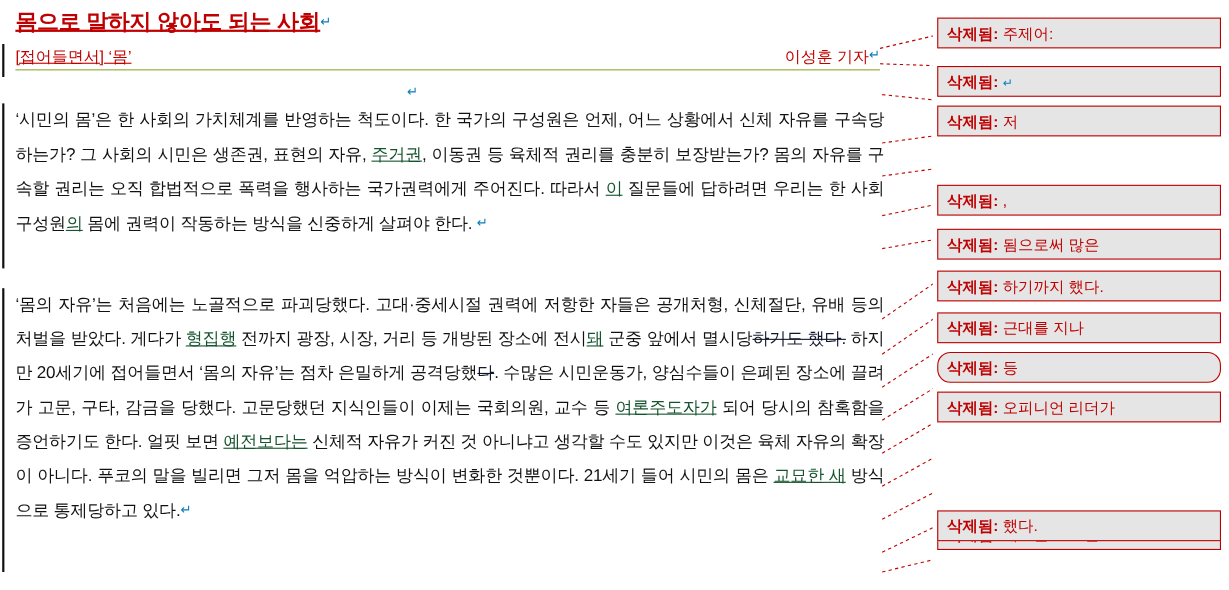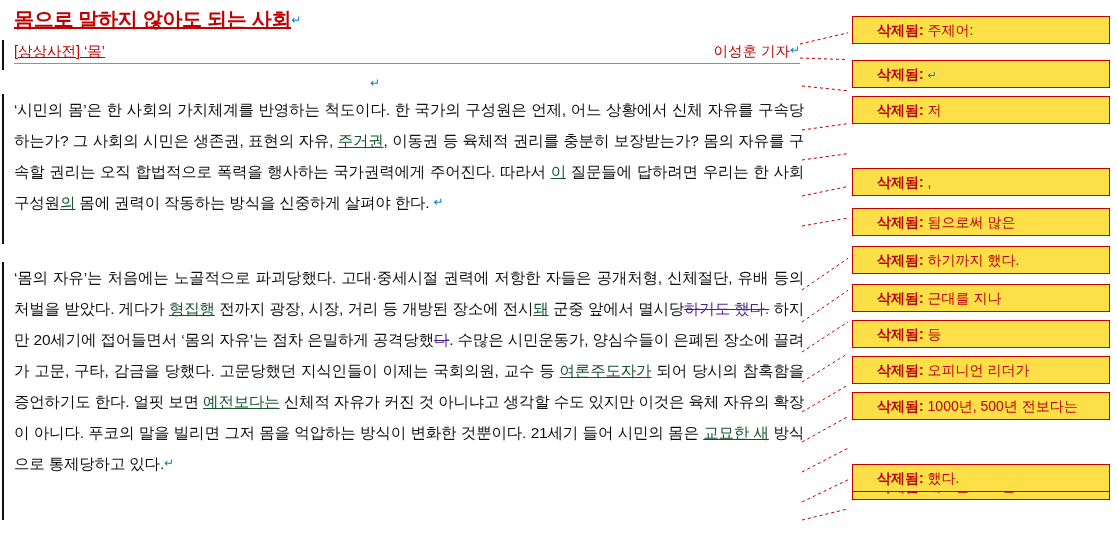--- a/index.html
+++ b/index.html
@@ -92,21 +92,21 @@
     text-justify: inter-ideograph;
     letter-spacing: -0.2px;
   }
   #para1 { top: 94px; }
   #para2 { top: 262px; }
   .u-red {
     color: #14532d;
     text-decoration: underline;
   }
   .strike {
-    color: #4c1d95;
+    color: #0f172a;
     text-decoration: line-through;
   }
   
   #connectors {
     position: absolute;
     left: 800px;
     top: 0;
     width: 60px;
     height: 536px;
     pointer-events: none;
@@ -120,25 +120,25 @@
     height: 536px;
     background: #ffffff;
   }
   .rev-box {
     position: absolute;
     left: 4px;
     width: 258px;
     height: 28px;
     border: 1px solid #c00000;
     box-sizing: border-box;
-    background: #fde047;
+    background: #e5e5e5;
     font-size: 14px;
     color: #c00000;
     line-height: 26px;
-    padding-left: 24px;
+    padding-left: 8px;
     white-space: nowrap;
     overflow: hidden;
   }
   .rev-box .lbl {
     font-weight: bold;
   }
   .rev-box .pil {
     color: #0b7dbb;
     font-size: 11px;
   }
@@ -154,21 +154,21 @@
     <div class="change-bar" style="top:40px;height:30px;"></div>
     <div class="change-bar" style="top:94px;height:150px;"></div>
     <div class="change-bar" style="top:262px;height:258px;"></div>
 
     <div class="title-wrap">
       <span class="doc-title">몸으로 말하지 않아도 되는 사회</span><span class="pilcrow">↵</span>
     </div>
 
     <div class="subline">
       <span class="right"><span>이성훈 기자</span><span class="pilcrow">↵</span></span>
-      <span class="bracket">[상상사전] ‘몸’</span>
+      <span class="bracket">[접어들면서] ‘몸’</span>
     </div>
 
     <div class="sub-blank">
       <span class="pilcrow">↵</span>
     </div>
 
     <div class="para" id="para1"><span>‘시민의 몸’은 한 사회의 가치체계를 반영하는 척도이다. 한 국가의 구성원은 언제, 어느 상황에서 신체 자유를 구속당하는가? 그 사회의 시민은 생존권, 표현의 자유, </span><span class="u-red">주거권</span><span>, 이동권 등 육체적 권리를 충분히 보장받는가? 몸의 자유를 구속할 권리는 오직 합법적으로 폭력을 행사하는 국가권력에게 주어진다. 따라서 </span><span class="u-red">이</span><span> 질문들에 답하려면 우리는 한 사회 구성원</span><span class="u-red">의</span><span> 몸에 권력이 작동하는 방식을 신중하게 살펴야 한다. </span><span class="pilcrow">↵</span></div>
     <div class="para" id="para2"><span>‘몸의 자유’는 처음에는 노골적으로 파괴당했다. 고대·중세시절 권력에 저항한 자들은 공개처형, 신체절단, 유배 등의 처벌을 받았다. 게다가 </span><span class="u-red">형집행</span><span> 전까지 광장, 시장, 거리 등 개방된 장소에 전시</span><span class="u-red">돼</span><span> 군중 앞에서 멸시당</span><span class="strike">하기도 했다.</span><span> 하지만 20세기에 접어들면서 ‘몸의 자유’는 점차 은밀하게 공격당했</span><span class="strike">다</span><span>. 수많은 시민운동가, 양심수들이 은폐된 장소에 끌려가 고문, 구타, 감금을 당했다. 고문당했던 지식인들이 이제는 국회의원, 교수 등 </span><span class="u-red">여론주도자가</span><span> 되어 당시의 참혹함을 증언하기도 한다. 얼핏 보면 </span><span class="u-red">예전보다는</span><span> 신체적 자유가 커진 것 아니냐고 생각할 수도 있지만 이것은 육체 자유의 확장이 아니다. 푸코의 말을 빌리면 그저 몸을 억압하는 방식이 변화한 것뿐이다. 21세기 들어 시민의 몸은 </span><span class="u-red">교묘한 새</span><span> 방식으로 통제당하고 있다.</span><span class="pilcrow">↵</span></div>
   </div>
 
@@ -194,20 +194,19 @@
   </svg>
 
   <div id="revpane">
       <div class="rev-box" style="top: 16px;"><span class="lbl">삭제됨: </span><span>주제어:</span></div>
       <div class="rev-box" style="top: 60px;"><span class="lbl">삭제됨: </span><span></span><span class="pil">↵</span></div>
       <div class="rev-box" style="top: 96px;"><span class="lbl">삭제됨: </span><span>저</span></div>
       <div class="rev-box" style="top: 168px;"><span class="lbl">삭제됨: </span><span>,</span></div>
       <div class="rev-box" style="top: 208px;"><span class="lbl">삭제됨: </span><span>됨으로써 많은</span></div>
       <div class="rev-box" style="top: 246px;"><span class="lbl">삭제됨: </span><span>하기까지 했다.</span></div>
       <div class="rev-box" style="top: 284px;"><span class="lbl">삭제됨: </span><span>근대를 지나</span></div>
-      <div class="rev-box" style="top: 320px;"><span class="lbl">삭제됨: </span><span> 등</span></div>
+      <div class="rev-box" style="top: 320px; border-radius: 12px;"><span class="lbl">삭제됨: </span><span> 등</span></div>
       <div class="rev-box" style="top: 356px;"><span class="lbl">삭제됨: </span><span>오피니언 리더가</span></div>
-      <div class="rev-box" style="top: 392px;"><span class="lbl">삭제됨: </span><span>1000년, 500년 전보다는</span></div>
       <div class="rev-box" style="top: 428px; margin-top: 44px;"><span class="lbl">삭제됨: </span><span>새로운 교묘한</span></div>
       <div class="rev-box" style="top: 464px;"><span class="lbl">삭제됨: </span><span>했다.</span></div>
     </div>
 
 </div>
 
 </body></html>

